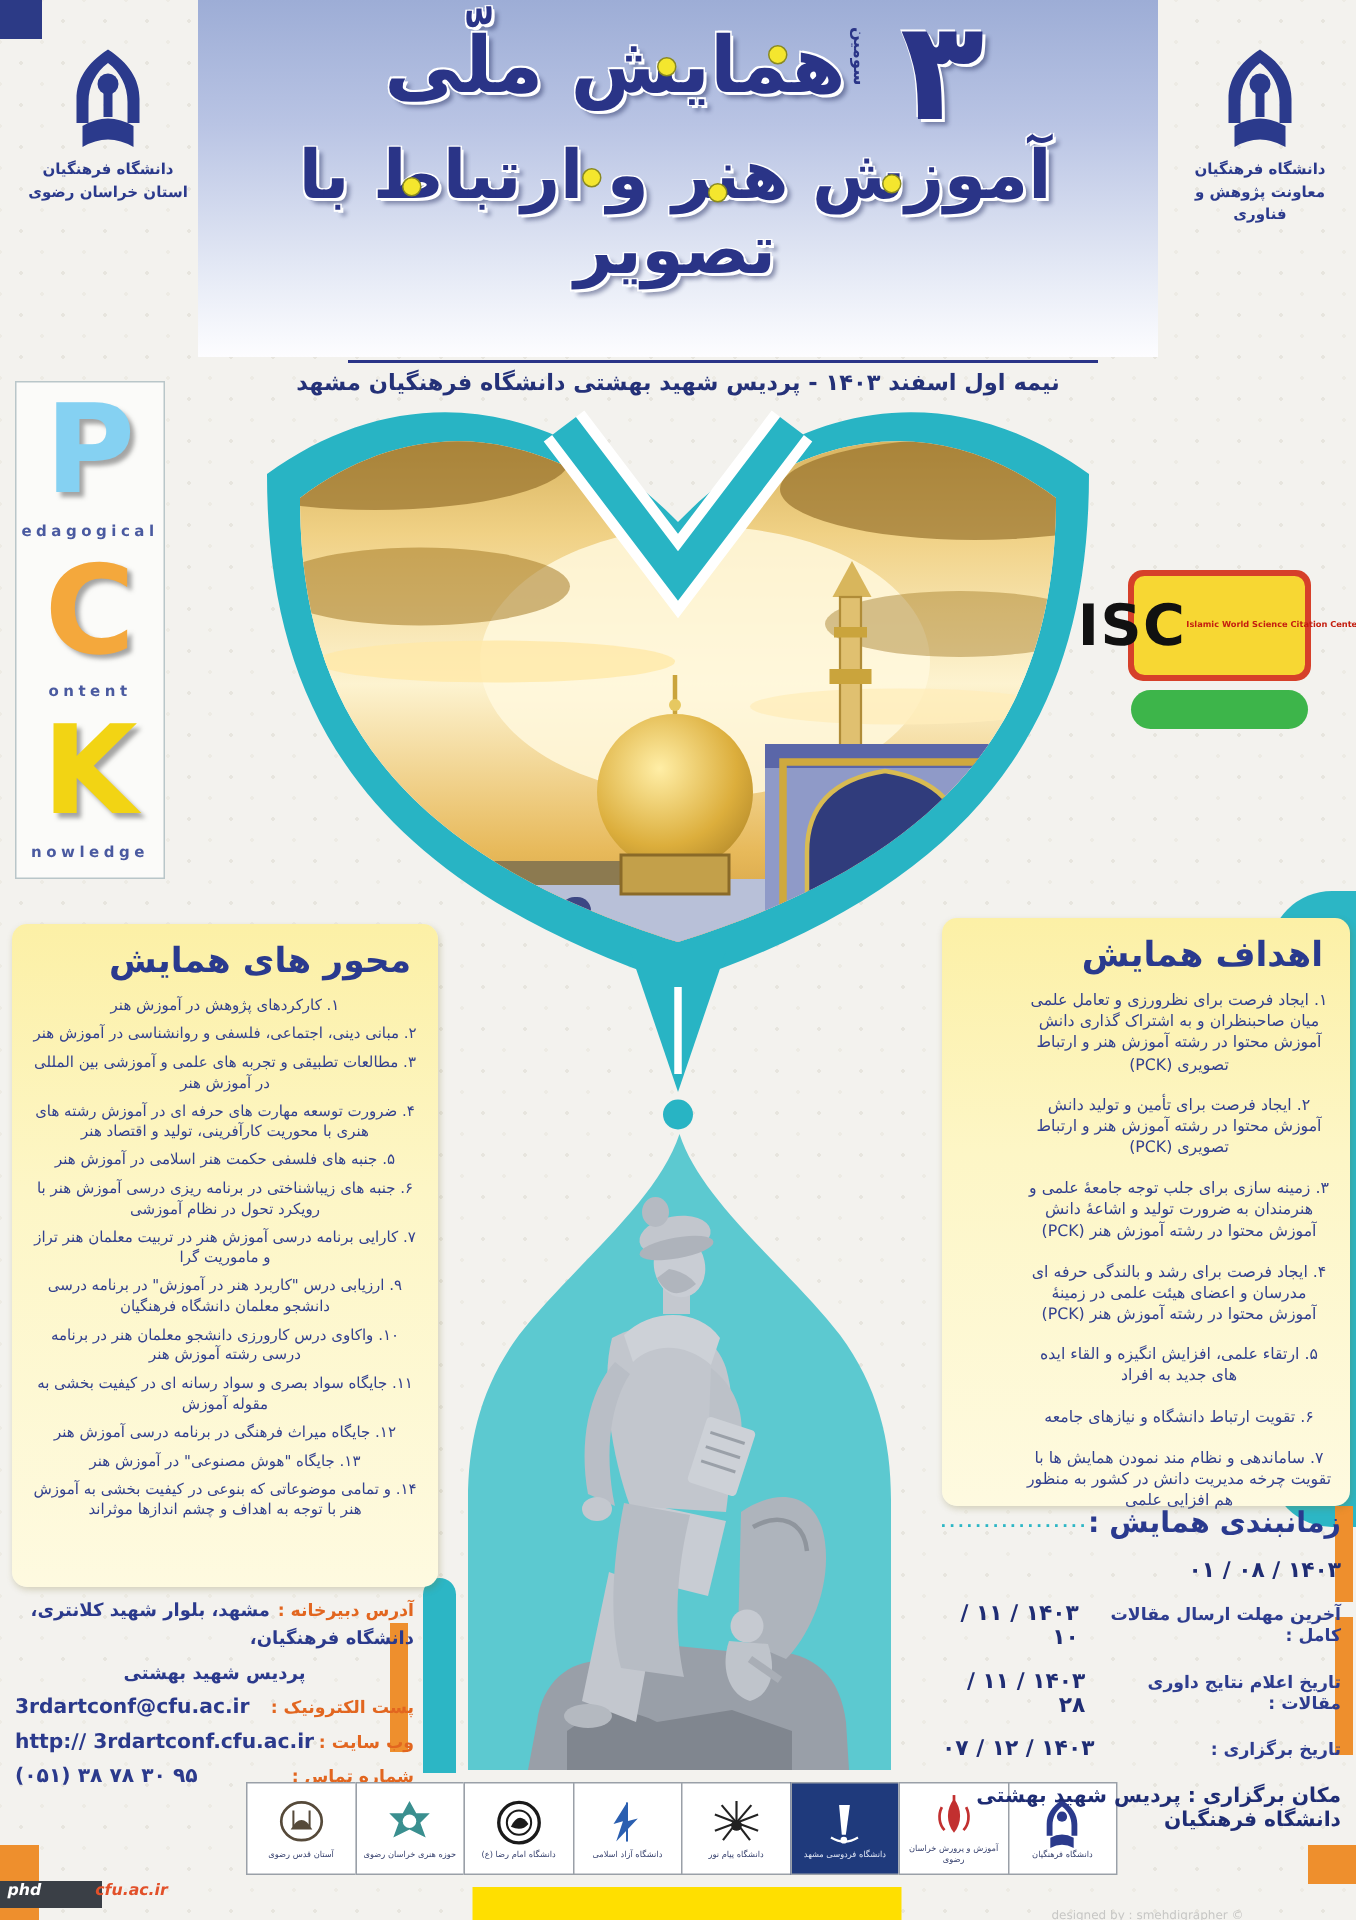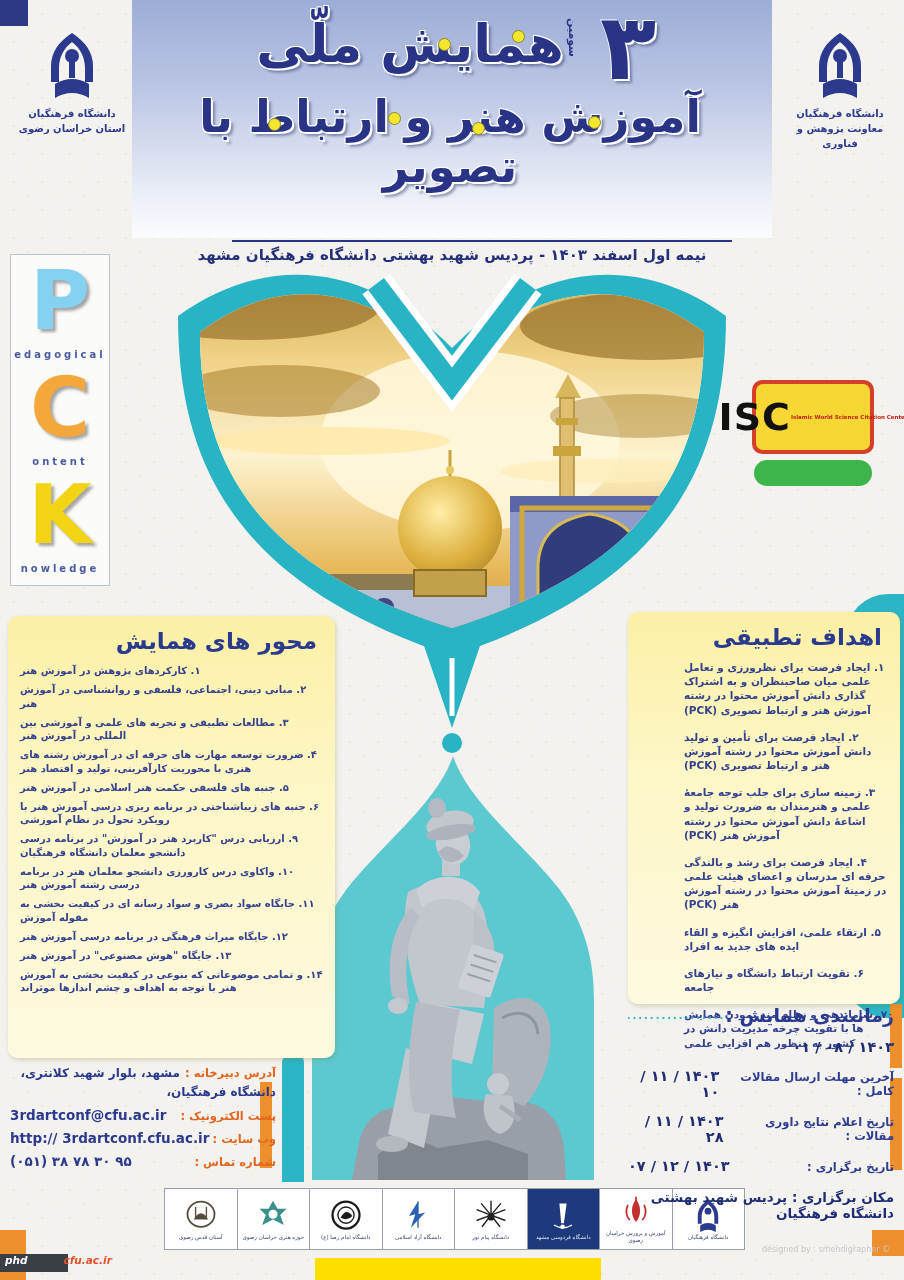--- a/index.html
+++ b/index.html
@@ -39,23 +39,23 @@
   .isc-inner{width:100%;height:100%;background:#f7d733;border-radius:7px;display:flex;flex-direction:row;align-items:center;justify-content:center;}
   .isc-acr{font-size:38px;font-weight:bold;color:#111;line-height:.9;letter-spacing:1px;}
   .isc-cap{font-size:5.5px;color:#c41e10;font-weight:bold;white-space:nowrap;}
   .isc-green{left:754px;top:460px;width:118px;height:26px;background:#3db54a;border-radius:13px;}
   
   .teal-right{left:846px;top:594px;width:58px;height:424px;background:#2cb6c5;border-radius:42px 0 0 42px;}
   .teal-left-strip{left:282px;top:1052px;width:22px;height:130px;background:#2cb6c5;border-radius:12px 12px 0 0;}
   
   .panel{background:linear-gradient(180deg,#fcf0a6 0%,#fdf6c6 40%,#fefae0 100%);border-radius:10px;box-shadow:1px 2px 4px rgba(120,110,40,.25);padding:10px 12px;box-sizing:border-box;direction:rtl;}
   .panel h2{margin:2px 6px 10px 0;color:#2a3a8e;font-size:23px;text-align:right;}
-  .topics-panel{left:8px;top:616px;width:327px;height:442px;}
+  .topics-panel{left:8px;top:616px;width:284px;height:442px;}
   .goals-panel{left:628px;top:612px;width:272px;height:392px;z-index:2;}
-  .item{color:#33418f;font-size:10px;font-weight:bold;line-height:1.35;text-align:left;margin-bottom:5.5px;}
+  .item{color:#33418f;font-size:10px;font-weight:normal;line-height:1.35;text-align:center;margin-bottom:5.5px;}
   .goals-panel .item{font-size:10.5px;margin-bottom:13px;margin-left:44px;}
   
   .schedule{left:628px;top:1004px;width:266px;direction:rtl;z-index:2;}
   .sch-head{display:flex;align-items:center;color:#2a3a8e;font-weight:bold;font-size:19px;}
   .sch-dots{color:#2cb6c5;font-size:10px;letter-spacing:2px;overflow:hidden;white-space:nowrap;flex:1;}
   .sch-row{display:flex;justify-content:space-between;align-items:baseline;margin-top:13px;}
   .sch-label{color:#2e3d8f;font-size:11.5px;font-weight:bold;}
   .sch-value{color:#1f2d74;font-size:14.5px;font-weight:bold;}
   .sch-loc{margin-top:15px;color:#1f2d74;font-size:13.5px;font-weight:bold;text-align:right;}
   .orange-bar{background:#ee8f2d;width:12px;}
@@ -71,21 +71,21 @@
   .pcell{flex:1;background:#fff;border:1px solid #9aa0a8;margin-left:-1px;display:flex;flex-direction:column;align-items:center;justify-content:center;padding:2px;box-sizing:border-box;}
   .pcell .pcap{font-size:5.5px;color:#3a4470;text-align:center;line-height:1.2;direction:rtl;}
   .pcell.dark{background:#1f3a7c;}
   .pcell.dark .pcap{color:#dfe6f5;}
   
   .yellow-bar{left:315px;top:1258px;width:286px;height:22px;background:#ffdf00;}
   .orange-sq-l{left:0;top:1230px;width:26px;height:50px;background:#ee8f2d;}
   .orange-sq-r{left:872px;top:1230px;width:32px;height:26px;background:#ee8f2d;}
   .phd-bar{left:0;top:1254px;width:68px;height:18px;background:#3a3f46;display:flex;align-items:flex-start;padding-left:5px;box-sizing:border-box;font-style:italic;font-weight:bold;font-size:10.5px;gap:36px;}
   .phd-w{color:#fff;} .phd-o{color:#e2512a;}
-  .credit{left:640px;top:1245px;width:250px;text-align:right;color:#c7c7c5;font-size:8px;}
+  .credit{left:640px;top:1272px;width:250px;text-align:center;color:#c7c7c5;font-size:8px;}
 </style>
 </head>
 <body>
 
 <div class="poster">
 
   <div class="abs header-panel"></div>
   <div class="abs corner-navy"></div>
 
   <div class="abs fa-num">۳</div>
@@ -240,30 +240,31 @@
   <div class="abs isc-green"></div>
 
   <div class="abs panel topics-panel">
     <h2>محور های همایش</h2>
     <div class="item">۱. کارکردهای پژوهش در آموزش هنر</div>
     <div class="item">۲. مبانی دینی، اجتماعی، فلسفی و روانشناسی در آموزش هنر</div>
     <div class="item">۳. مطالعات تطبیقی و تجربه های علمی و آموزشی بین المللی در آموزش هنر</div>
     <div class="item">۴. ضرورت توسعه مهارت های حرفه ای در آموزش رشته های هنری با محوریت کارآفرینی، تولید و اقتصاد هنر</div>
     <div class="item">۵. جنبه های فلسفی حکمت هنر اسلامی در آموزش هنر</div>
     <div class="item">۶. جنبه های زیباشناختی در برنامه ریزی درسی آموزش هنر با رویکرد تحول در نظام آموزشی</div>
+    <div class="item">۷. کارایی برنامه درسی آموزش هنر در تربیت معلمان هنر تراز و ماموریت گرا</div>
     <div class="item">۹. ارزیابی درس "کاربرد هنر در آموزش" در برنامه درسی دانشجو معلمان دانشگاه فرهنگیان</div>
     <div class="item">۱۰. واکاوی درس کارورزی دانشجو معلمان هنر در برنامه درسی رشته آموزش هنر</div>
     <div class="item">۱۱. جایگاه سواد بصری و سواد رسانه ای در کیفیت بخشی به مقوله آموزش</div>
     <div class="item">۱۲. جایگاه میراث فرهنگی در برنامه درسی آموزش هنر</div>
     <div class="item">۱۳. جایگاه "هوش مصنوعی" در آموزش هنر</div>
     <div class="item">۱۴. و تمامی موضوعاتی که بنوعی در کیفیت بخشی به آموزش هنر با توجه به اهداف و چشم اندازها موثراند</div>
   </div>
 
   <div class="abs panel goals-panel">
-    <h2>اهداف تطبیقی</h2>
+    <h2>اهداف همایش</h2>
     <div class="item">۱. ایجاد فرصت برای نظرورزی و تعامل علمی میان صاحبنظران و به اشتراک گذاری دانش آموزش محتوا در رشته آموزش هنر و ارتباط تصویری (PCK)</div>
     <div class="item">۲. ایجاد فرصت برای تأمین و تولید دانش آموزش محتوا در رشته آموزش هنر و ارتباط تصویری (PCK)</div>
     <div class="item">۳. زمینه سازی برای جلب توجه جامعهٔ علمی و هنرمندان به ضرورت تولید و اشاعهٔ دانش آموزش محتوا در رشته آموزش هنر (PCK)</div>
     <div class="item">۴. ایجاد فرصت برای رشد و بالندگی حرفه ای مدرسان و اعضای هیئت علمی در زمینهٔ آموزش محتوا در رشته آموزش هنر (PCK)</div>
     <div class="item">۵. ارتقاء علمی، افزایش انگیزه و القاء ایده های جدید به افراد</div>
     <div class="item">۶. تقویت ارتباط دانشگاه و نیازهای جامعه</div>
     <div class="item">۷. ساماندهی و نظام مند نمودن همایش ها با تقویت چرخه مدیریت دانش در کشور به منظور هم افزایی علمی</div>
   </div>
 
   <div class="abs orange-bar" style="left:890px;top:1004px;height:64px;"></div>
@@ -292,20 +293,23 @@
       <span>مکان برگزاری :</span>
       <span>پردیس شهید بهشتی دانشگاه فرهنگیان</span>
     </div>
   </div>
 
   <div class="abs orange-bar" style="left:260px;top:1082px;height:86px;"></div>
   <div class="abs contact">
     <div class="c-line">
       <span class="c-label">آدرس دبیرخانه :</span>
       <span class="c-val">مشهد، بلوار شهید کلانتری، دانشگاه فرهنگیان،</span>
+    </div>
+    <div class="c-line" style="text-align:center;">
+      <span class="c-val">پردیس شهید بهشتی</span>
     </div>
     <div class="c-row">
       <span class="c-label">پست الکترونیک :</span>
       <span class="c-ltr">3rdartconf@cfu.ac.ir</span>
     </div>
     <div class="c-row">
       <span class="c-label">وب سایت :</span>
       <span class="c-ltr">http:// 3rdartconf.cfu.ac.ir</span>
     </div>
     <div class="c-row">

